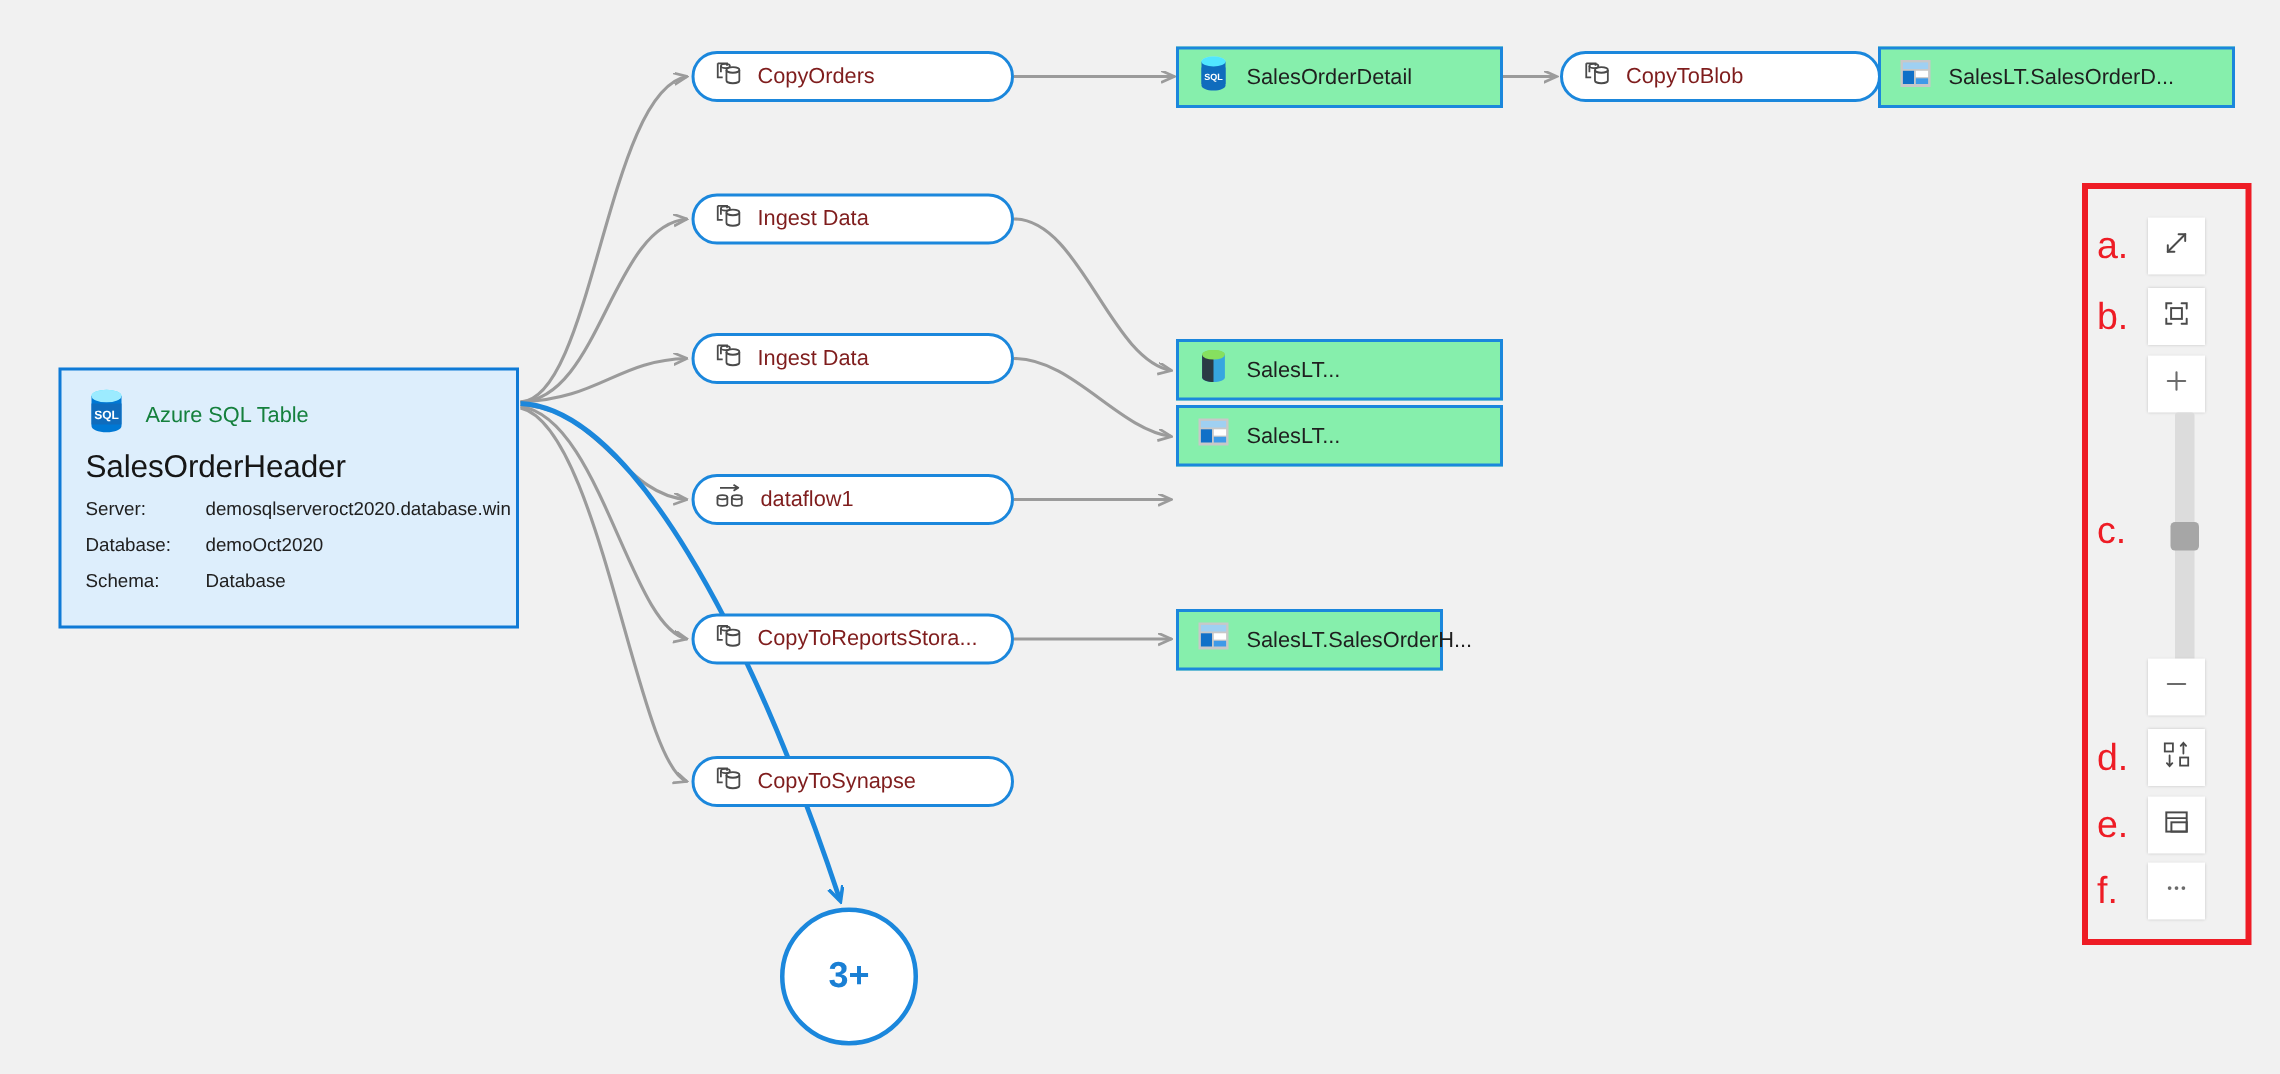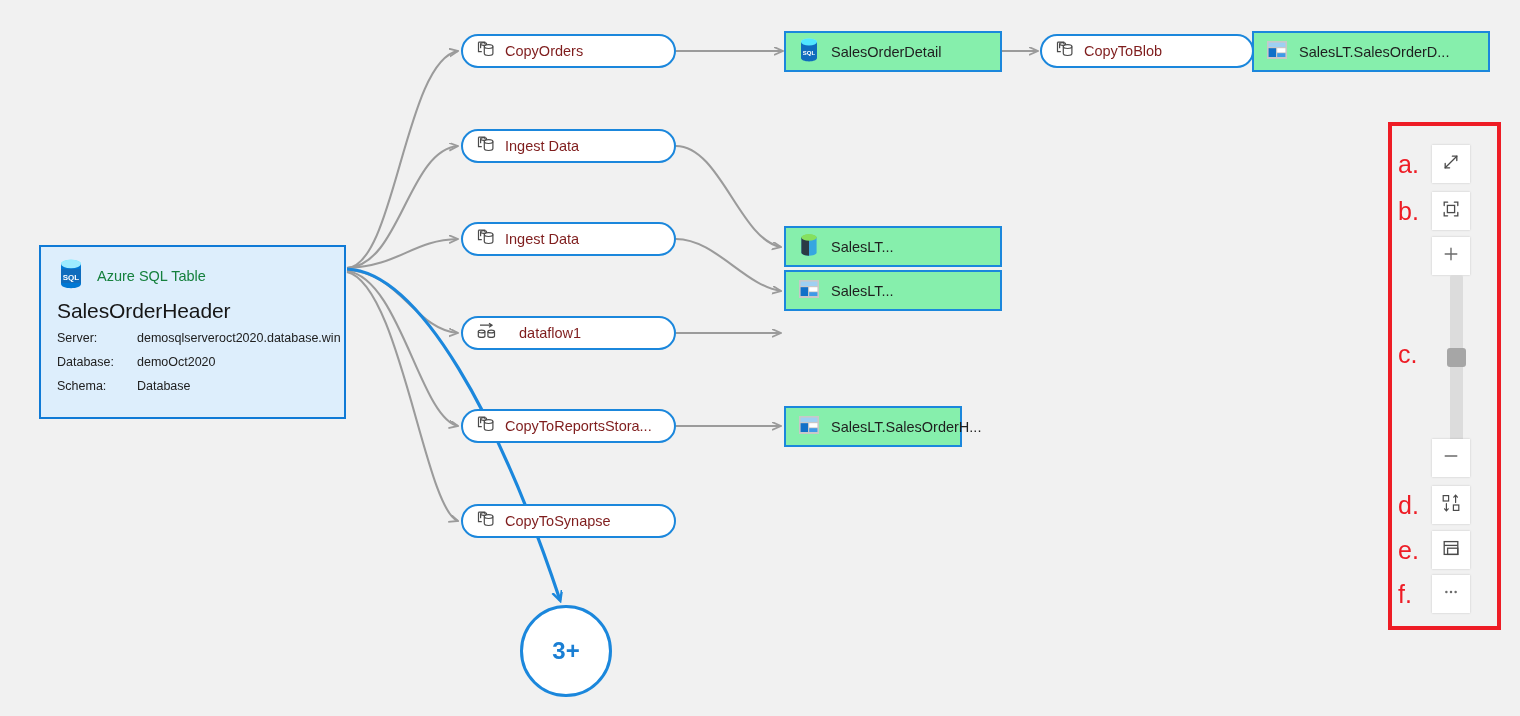--- a/index.html
+++ b/index.html
@@ -191,21 +191,21 @@
         <path d="M2.5,3.2 h6.2 v1.6 M2.5,3.2 v9.4 h3.3"></path>
         <ellipse cx="12.6" cy="7.6" rx="4.3" ry="1.9"></ellipse>
         <path d="M8.3,7.6 v7 c0,1.05 1.93,1.9 4.3,1.9 s4.3,-0.85 4.3,-1.9 v-7"></path>
         <ellipse cx="7.6" cy="5.0" rx="3.0" ry="1.4"></ellipse>
         <path d="M4.6,5.0 v4.2"></path>
       </svg>
     </span>
     <span class="lbl">Ingest Data</span>
   </div>
 
-  <div class="pill" style="left:461px; top:316px; width:215px;gap:12px;">
+  <div class="pill" style="left:461px; top:316px; width:215px;">
     <span>
       <svg width="22" height="20" viewBox="0 0 22 20" fill="none" stroke="#4a4a4a" stroke-width="1.2">
         <path d="M4,4.2 h12 M13,2.2 L16.2,4.2 L13,6.2" stroke-linejoin="round"></path>
         <ellipse cx="5.6" cy="10.5" rx="3.3" ry="1.4"></ellipse>
         <path d="M2.3,10.5 v4.4 c0,0.78 1.48,1.4 3.3,1.4 s3.3,-0.62 3.3,-1.4 v-4.4"></path>
         <ellipse cx="15.2" cy="10.5" rx="3.3" ry="1.4"></ellipse>
         <path d="M11.9,10.5 v4.4 c0,0.78 1.48,1.4 3.3,1.4 s3.3,-0.62 3.3,-1.4 v-4.4"></path>
       </svg>
     </span>
     <span class="lbl">dataflow1</span>

